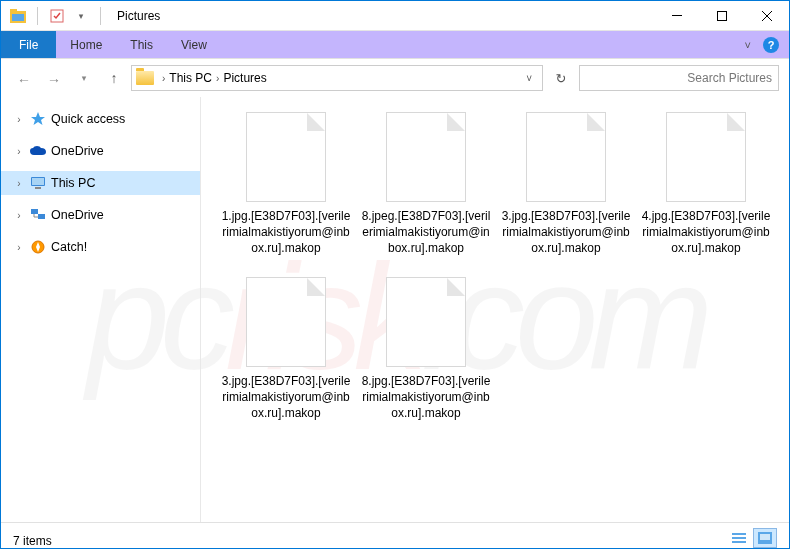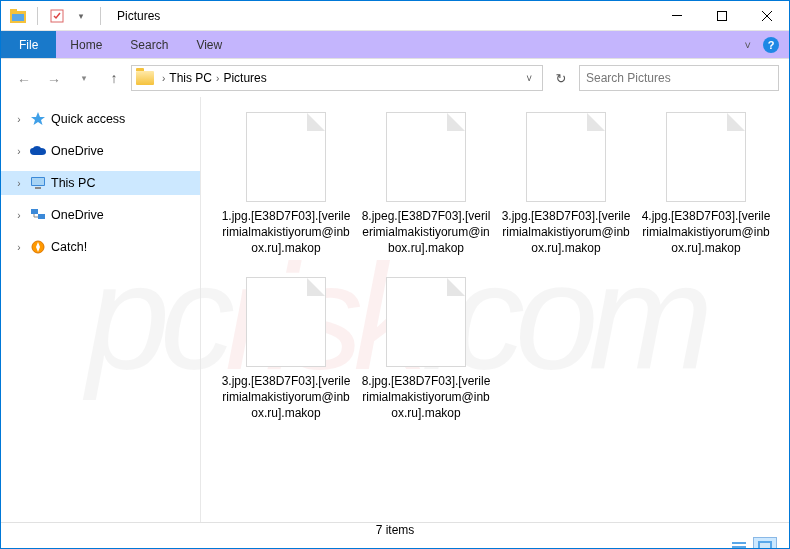--- a/index.html
+++ b/index.html
@@ -30,42 +30,42 @@
 .nav-arrow { width: 26px; height: 26px; display: flex; align-items: center; justify-content: center; color: #888; font-size: 14px; }
 .up-arrow { color: #555; }
 .breadcrumb-box { flex: 1; height: 26px; border: 1px solid #ccc; display: flex; align-items: center; padding: 0 4px; background: #fff; }
 .bc-icon { width: 18px; height: 14px; background: linear-gradient(#ffe9a8, #f5c23c); border-radius: 1px; margin-right: 4px; position: relative; }
 .bc-icon::before { content: ""; position: absolute; top: -3px; left: 0; width: 8px; height: 3px; background: #f5c23c; border-radius: 1px 1px 0 0; }
 .bc-sep { margin: 0 4px; color: #555; font-size: 10px; }
 .bc-item { font-size: 12px; }
 .bc-spacer { flex: 1; }
 .bc-drop { color: #555; font-size: 10px; padding: 0 6px; }
 .refresh { width: 28px; color: #555; text-align: center; font-size: 13px; }
-.search-box { width: 200px; height: 26px; border: 1px solid #ccc; display: flex; align-items: center; padding: 0 6px; background: #fff; color: #777; font-size: 12px; }
+.search-box { width: 200px; height: 26px; border: 1px solid #ccc; display: flex; align-items: center; padding: 0 6px; background: #fff; color: #777; font-size: 12px; justify-content: flex-end; }
 
 
 .main { display: flex; height: 425px; position: relative; z-index: 1; }
 .sidebar { width: 200px; border-right: 1px solid #e8e8e8; padding-top: 10px; overflow: hidden; }
 .tree-item { display: flex; align-items: center; height: 24px; padding-left: 12px; font-size: 12.5px; gap: 4px; }
 .tree-item.selected { background: #cce8ff; }
 .tree-exp { width: 12px; text-align: center; color: #666; font-size: 10px; }
 .tree-icon { width: 18px; height: 16px; display: flex; align-items: center; justify-content: center; }
 .tree-spacer { height: 8px; }
 
 .content { flex: 1; padding: 15px 20px; overflow: auto; }
 .file-grid { display: grid; grid-template-columns: repeat(4, 130px); gap: 20px 10px; }
 .file-item { width: 130px; display: flex; flex-direction: column; align-items: center; }
 .file-thumb { width: 80px; height: 90px; background: #fff; border: 1px solid #d8d8d8; position: relative; margin-bottom: 6px; }
 .file-thumb::before { content: ""; position: absolute; top: 0; right: 0; border-style: solid; border-width: 0 18px 18px 0; border-color: transparent #fff transparent transparent; }
 .file-thumb::after { content: ""; position: absolute; top: 0; right: 0; border-style: solid; border-width: 18px 0 0 18px; border-color: transparent transparent transparent #e5e5e5; }
 .file-thumb.txt { background: repeating-linear-gradient(#fff, #fff 6px, #e0e0e0 6px, #e0e0e0 7px); background-position: 8px 12px; background-size: 64px 7px; background-repeat: repeat-y; }
 .file-label { font-size: 12px; text-align: center; line-height: 1.35; word-break: break-all; max-height: 65px; overflow: hidden; }
 
 
-.statusbar { position: absolute; bottom: 0; left: 0; right: 0; height: 26px; border-top: 1px solid #e1e1e1; display: flex; align-items: center; padding: 0 12px; font-size: 12px; background: #fff; z-index: 2; flex-direction: column; }
+.statusbar { position: absolute; bottom: 0; left: 0; right: 0; height: 26px; border-top: 1px solid #e1e1e1; display: flex; align-items: flex-end; padding: 0 12px; font-size: 12px; background: #fff; z-index: 2; }
 .view-toggles { margin-left: auto; display: flex; gap: 2px; }
 .vt { width: 24px; height: 20px; border: 1px solid transparent; display: flex; align-items: center; justify-content: center; }
 .vt.active { border-color: #8ab8e6; background: #cce8ff; }
 </style>
 </head>
 <body>
 
 <div class="watermark">
   <span>pc</span><span class="risk">risk</span><span>.com</span>
 </div>
@@ -105,21 +105,21 @@
       <svg width="10" height="10">
           <path d="M0 0 L10 10 M10 0 L0 10" stroke="#000" stroke-width="1"></path>
         </svg>
     </div>
   </div>
 </div>
 
 <div class="ribbon">
   <div class="file-tab">File</div>
   <div class="ribbon-tab">Home</div>
-  <div class="ribbon-tab">Search</div>
+  <div class="ribbon-tab">This</div>
   <div class="ribbon-tab">View</div>
   <div class="ribbon-right">
     <span style="color:#555;font-size:11px;">˅</span>
     <span class="help-icon">?</span>
   </div>
 </div>
 
 <div class="addressbar">
   <div class="nav-arrow">←</div>
   <div class="nav-arrow">→</div>

